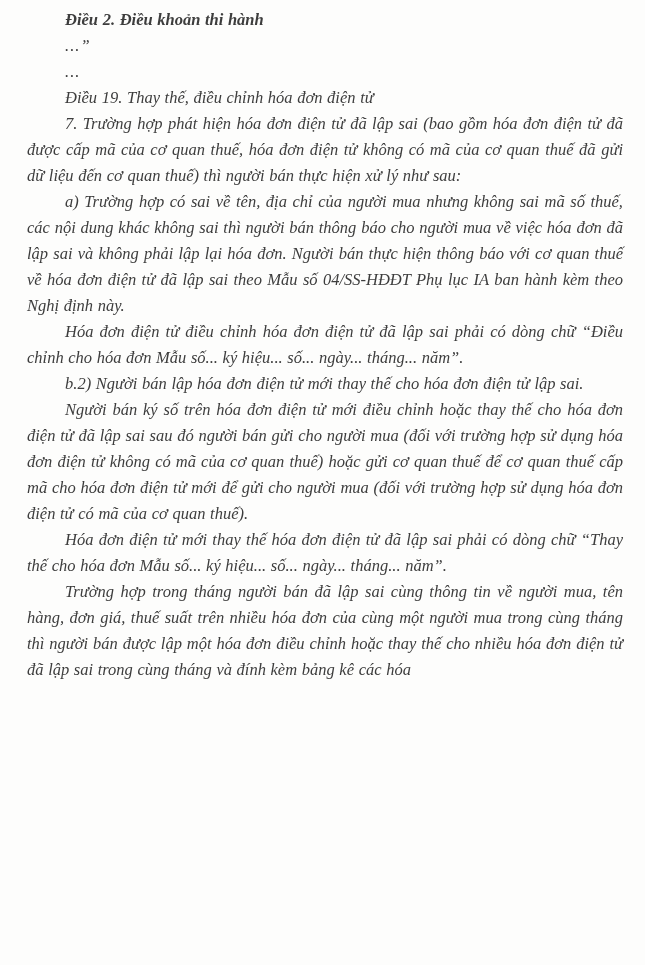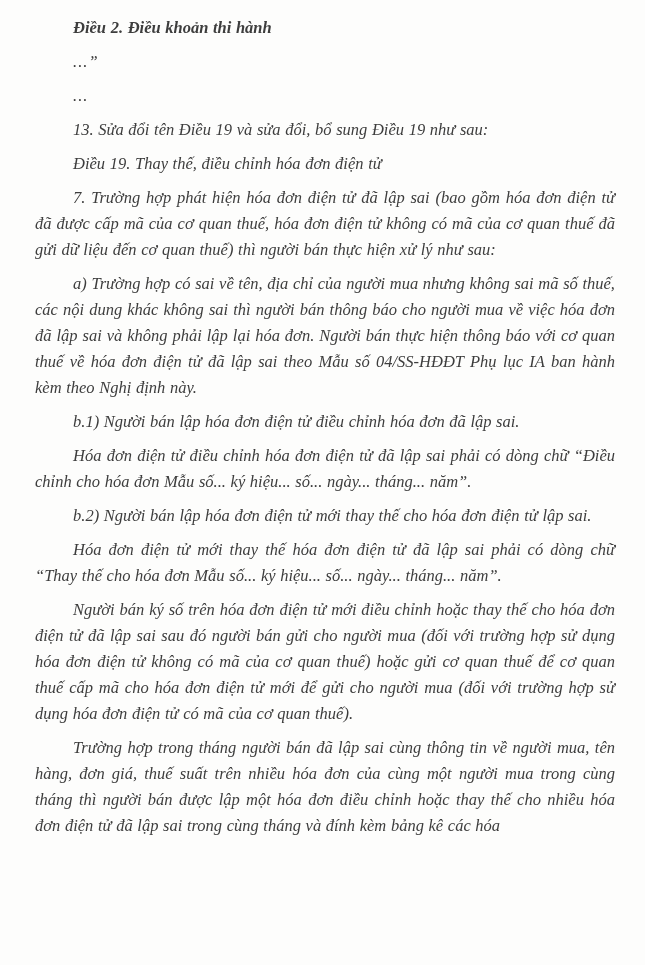--- a/index.html
+++ b/index.html
@@ -14,21 +14,21 @@
     min-height: 965px;
     background: #fdfdfc;
     color: #3d3d3d;
     padding: 7px 22px 8px 27px;
     font-family: "Liberation Serif", "DejaVu Serif", serif;
     font-size: 16.5px;
     line-height: 26px;
     text-rendering: optimizeLegibility;
   }
   .page p {
-    margin: 8px;
+    margin: 0;
     text-indent: 38px;
     text-align: justify;
     word-spacing: 0.5px;
     font-family: Liberation Serif, serif;
   }
   .bold-italic {
     font-weight: 700;
     font-style: italic;
   }
   .italic {
@@ -42,23 +42,21 @@
     letter-spacing: 1px;
   }
 </style>
 </head>
 <body>
 
 <div class="page">
   <p class="bold-italic">Điều 2. Điều khoản thi hành</p>
   <p class="italic ellipsis-line">...”</p>
   <p class="italic ellipsis-line">...</p>
-  <p class="italic">13. Sửa đổi tên Điều 19 và sửa đổi, bổ sung Điều 19 như sau:</p>
   <p class="italic">Điều 19. Thay thế, điều chỉnh hóa đơn điện tử</p>
   <p class="italic">7. Trường hợp phát hiện hóa đơn điện tử đã lập sai (bao gồm hóa đơn điện tử đã được cấp mã của cơ quan thuế, hóa đơn điện tử không có mã của cơ quan thuế đã gửi dữ liệu đến cơ quan thuế) thì người bán thực hiện xử lý như sau:</p>
   <p class="italic">a) Trường hợp có sai về tên, địa chỉ của người mua nhưng không sai mã số thuế, các nội dung khác không sai thì người bán thông báo cho người mua về việc hóa đơn đã lập sai và không phải lập lại hóa đơn. Người bán thực hiện thông báo với cơ quan thuế về hóa đơn điện tử đã lập sai theo Mẫu số 04/SS-HĐĐT Phụ lục IA ban hành kèm theo Nghị định này.</p>
-  <p class="italic">b.1) Người bán lập hóa đơn điện tử điều chỉnh hóa đơn đã lập sai.</p>
   <p class="italic">Hóa đơn điện tử điều chỉnh hóa đơn điện tử đã lập sai phải có dòng chữ “Điều chỉnh cho hóa đơn Mẫu số... ký hiệu... số... ngày... tháng... năm”.</p>
   <p class="italic">b.2) Người bán lập hóa đơn điện tử mới thay thế cho hóa đơn điện tử lập sai.</p>
+  <p class="italic">Người bán ký số trên hóa đơn điện tử mới điều chỉnh hoặc thay thế cho hóa đơn điện tử đã lập sai sau đó người bán gửi cho người mua (đối với trường hợp sử dụng hóa đơn điện tử không có mã của cơ quan thuế) hoặc gửi cơ quan thuế để cơ quan thuế cấp mã cho hóa đơn điện tử mới để gửi cho người mua (đối với trường hợp sử dụng hóa đơn điện tử có mã của cơ quan thuế).</p>
   <p class="italic">Hóa đơn điện tử mới thay thế hóa đơn điện tử đã lập sai phải có dòng chữ “Thay thế cho hóa đơn Mẫu số... ký hiệu... số... ngày... tháng... năm”.</p>
-  <p class="italic">Người bán ký số trên hóa đơn điện tử mới điều chỉnh hoặc thay thế cho hóa đơn điện tử đã lập sai sau đó người bán gửi cho người mua (đối với trường hợp sử dụng hóa đơn điện tử không có mã của cơ quan thuế) hoặc gửi cơ quan thuế để cơ quan thuế cấp mã cho hóa đơn điện tử mới để gửi cho người mua (đối với trường hợp sử dụng hóa đơn điện tử có mã của cơ quan thuế).</p>
   <p class="italic">Trường hợp trong tháng người bán đã lập sai cùng thông tin về người mua, tên hàng, đơn giá, thuế suất trên nhiều hóa đơn của cùng một người mua trong cùng tháng thì người bán được lập một hóa đơn điều chỉnh hoặc thay thế cho nhiều hóa đơn điện tử đã lập sai trong cùng tháng và đính kèm bảng kê các hóa</p>
 </div>
 
 </body></html>

